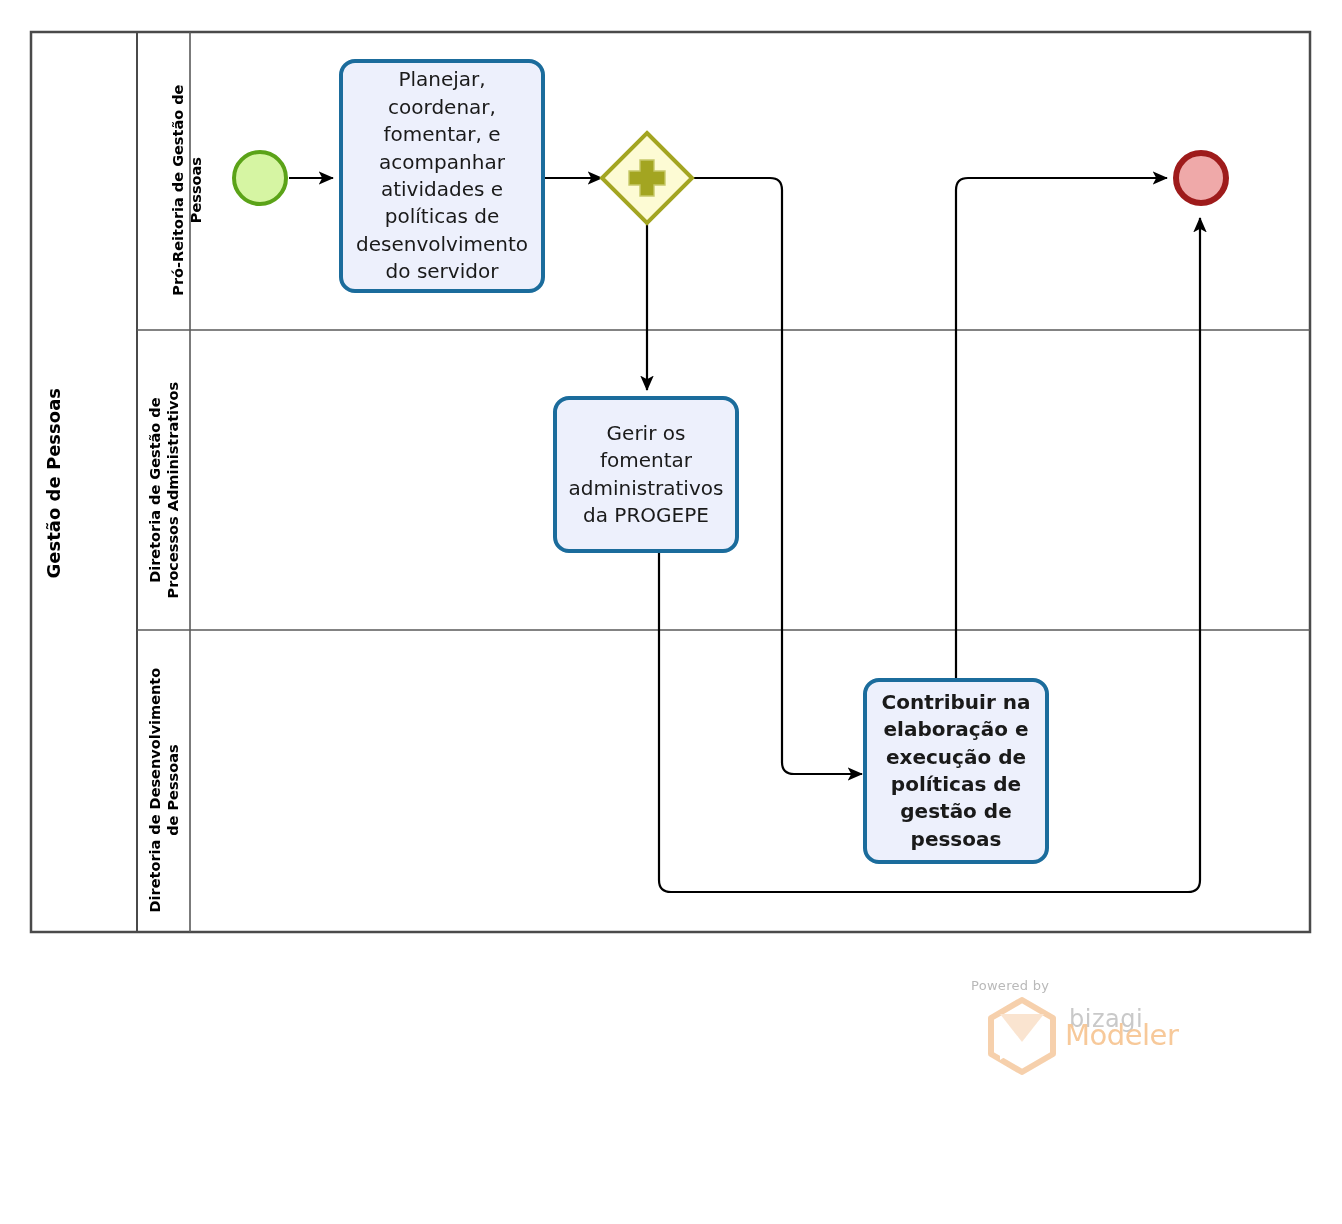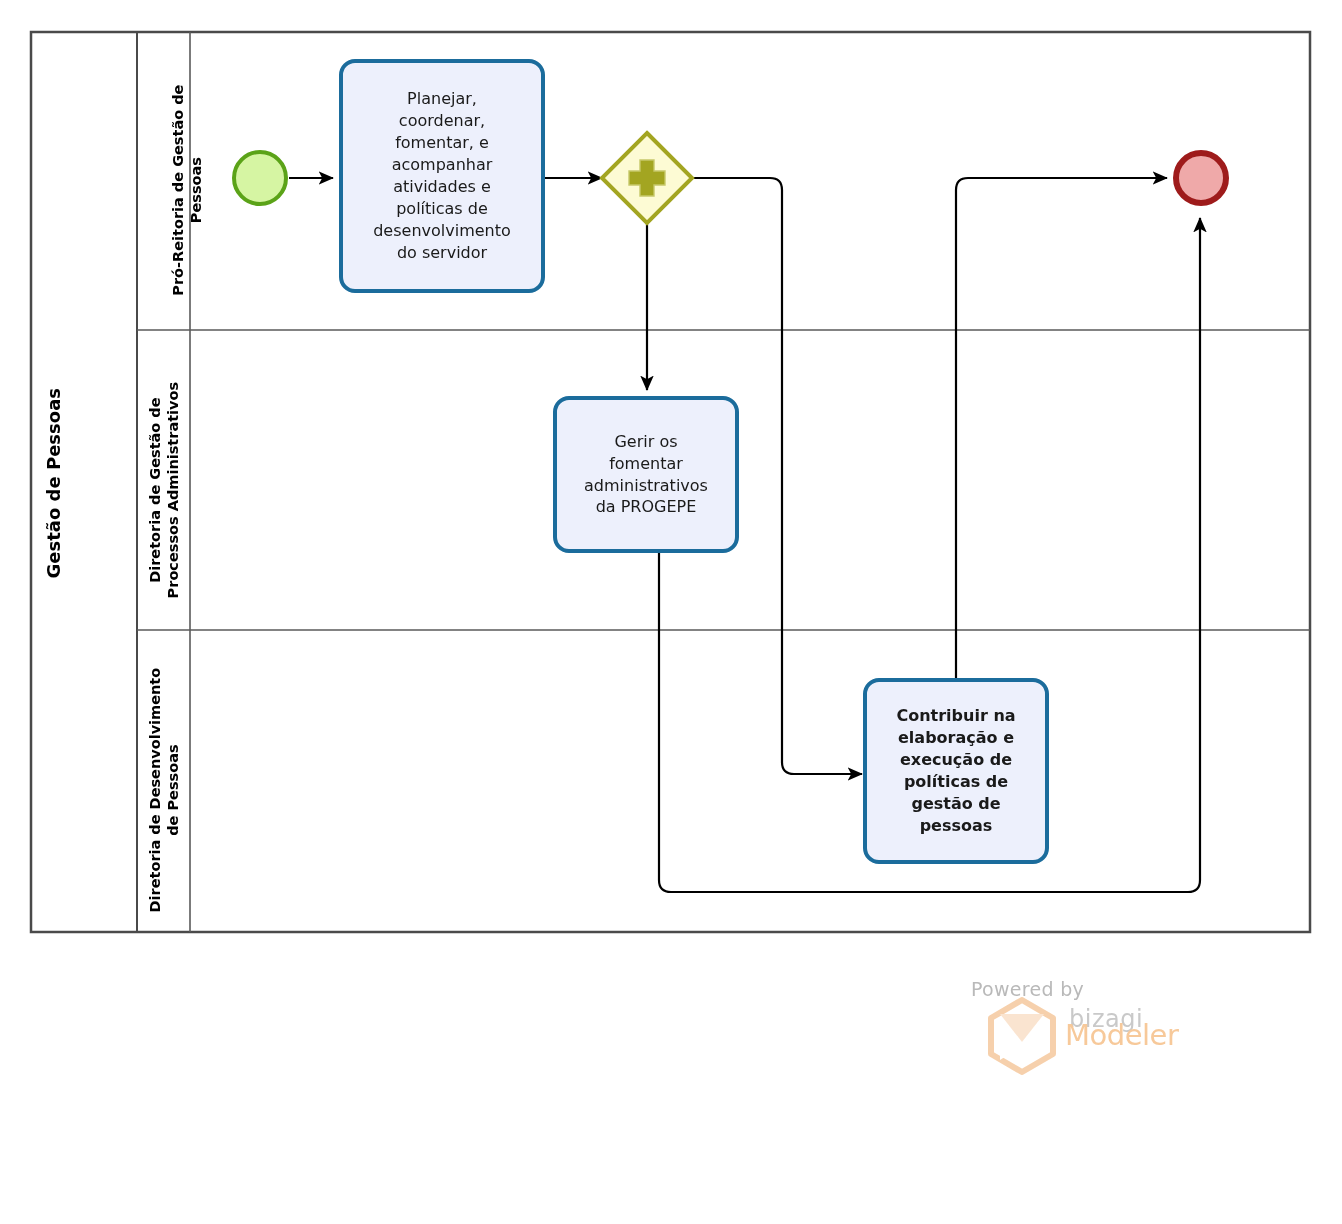--- a/index.html
+++ b/index.html
@@ -5,23 +5,23 @@
 <style>
   html,body{margin:0;padding:0;background:#ffffff;}
   body{width:1342px;height:1224px;position:relative;overflow:hidden;
        font-family:"DejaVu Sans","Liberation Sans",sans-serif;}
   #canvas{position:absolute;left:0;top:0;width:1342px;height:1224px;}
   .vtext{position:absolute;transform-origin:center center;white-space:pre;
          text-align:center;line-height:1.25;}
   .lane-label{font-weight:bold;font-size:14.5px;color:#000;}
   .pool-label{font-weight:bold;font-size:18px;color:#000;}
   .task-label{position:absolute;display:flex;align-items:center;justify-content:center;
-              text-align:center;font-size:16px;color:#1a1a1a;line-height:1.37;
+              text-align:center;font-size:20px;color:#1a1a1a;line-height:1.37;
               white-space:pre-line;pointer-events:none;}
-  .wm-text{position:absolute;color:#b9b9b9;font-size:19px;letter-spacing:.3px;}
+  .wm-text{position:absolute;color:#b9b9b9;font-size:13px;letter-spacing:.3px;}
   .wm-bizagi{position:absolute;color:#c9c9c9;font-size:24px;letter-spacing:.5px;}
   .wm-modeler{position:absolute;color:#f7c99a;font-size:29px;letter-spacing:-.5px;}
 </style>
 </head>
 <body>
 
 <svg id="canvas" viewBox="0 0 1342 1224">
   <defs>
     <marker id="arrow" viewBox="0 0 10 10" refX="9.4" refY="5" markerWidth="7" markerHeight="7" orient="auto-start-reverse">
       <path d="M0,0.6 L10,5 L0,9.4 L2.4,5 Z" fill="#000"></path>

